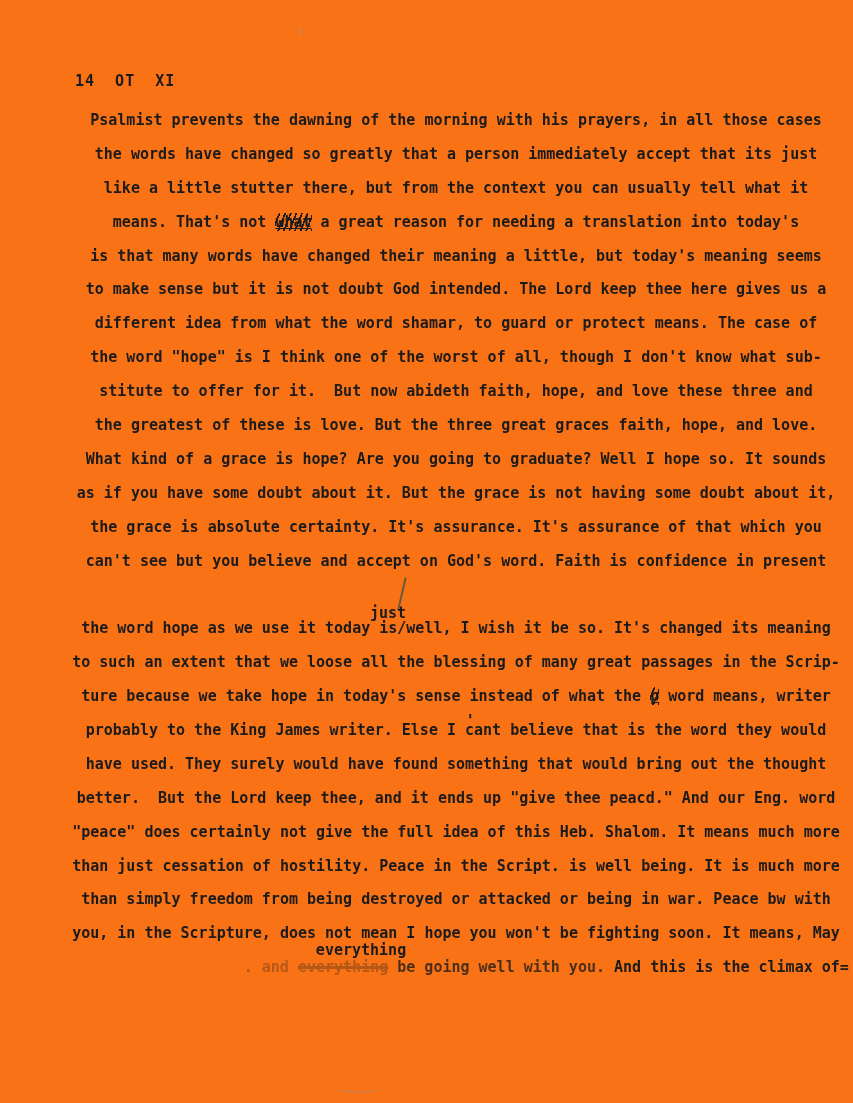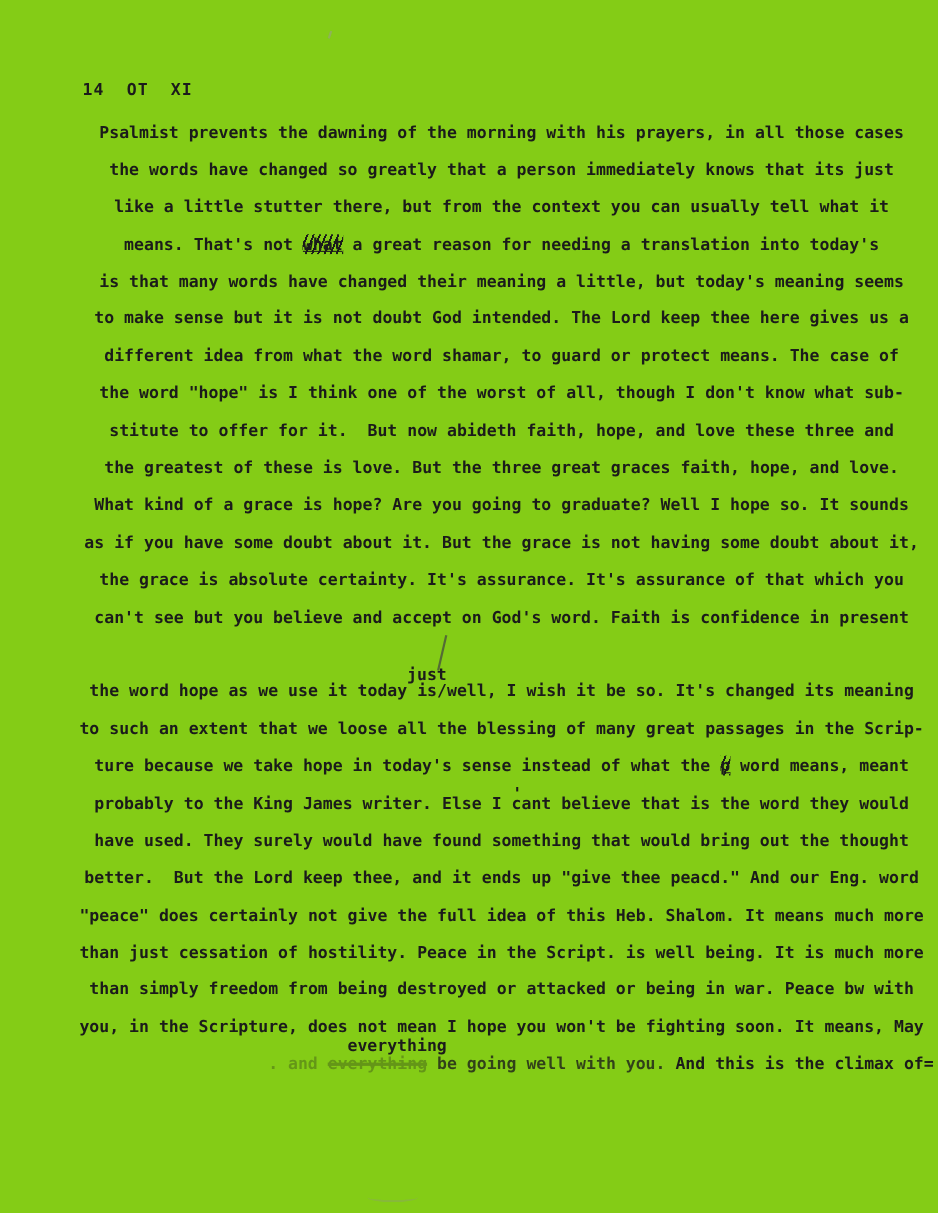--- a/index.html
+++ b/index.html
@@ -1,19 +1,19 @@
 <!DOCTYPE html>
 <html><head>
 <meta charset="utf-8">
 <style>
   html,body { margin:0; padding:0; background:#ffffff; }
   .page {
     position:relative;
     width:853px; height:1103px;
-    background:#84cc16;
+    background:#f97316;
     overflow:hidden;
     font-family:"DejaVu Sans Mono","Liberation Mono",monospace;
     font-weight:700;
     color:#1b1b1b;
     font-size:15px;
   }
   .header {
     position:absolute; left:75px; top:72px;
     white-space:pre; letter-spacing:1px;
   }
@@ -56,37 +56,37 @@
   }
 </style>
 </head>
 <body>
 
 <div class="page">
   <div class="artifact stray-mark"></div>
   <div class="header">14  OT  XI</div>
   <div class="typed-body" id="typed-body">
       <div class="line"><span>Psalmist prevents the dawning of the morning with his prayers, in all those cases</span></div>
-      <div class="line"><span>the words have changed so greatly that a person immediately knows that its just</span></div>
+      <div class="line"><span>the words have changed so greatly that a person immediately accept that its just</span></div>
       <div class="line"><span>like a little stutter there, but from the context you can usually tell what it</span></div>
       <div class="line"><span>means. That's not </span><span class="struck">what</span><span> a great reason for needing a translation into today's</span></div>
       <div class="line"><span>is that many words have changed their meaning a little, but today's meaning seems</span></div>
       <div class="line"><span>to make sense but it is not doubt God intended. The Lord keep thee here gives us a</span></div>
       <div class="line"><span>different idea from what the word shamar, to guard or protect means. The case of</span></div>
       <div class="line"><span>the word "hope" is I think one of the worst of all, though I don't know what sub-</span></div>
       <div class="line"><span>stitute to offer for it.  But now abideth faith, hope, and love these three and</span></div>
       <div class="line"><span>the greatest of these is love. But the three great graces faith, hope, and love.</span></div>
       <div class="line"><span>What kind of a grace is hope? Are you going to graduate? Well I hope so. It sounds</span></div>
       <div class="line"><span>as if you have some doubt about it. But the grace is not having some doubt about it,</span></div>
       <div class="line"><span>the grace is absolute certainty. It's assurance. It's assurance of that which you</span></div>
       <div class="line"><span>can't see but you believe and accept on God's word. Faith is confidence in present</span></div>
       <div class="line"><div class="mark pencil-slash" style="left: 37.4ch;"></div></div>
       <div class="line"><span>the word hope as we use it today is/well, I wish it be so. It's changed its meaning</span><span class="insert above" style="left: 34ch;">just</span></div>
       <div class="line"><span>to such an extent that we loose all the blessing of many great passages in the Scrip-</span></div>
-      <div class="line"><span>ture because we take hope in today's sense instead of what the </span><span class="struck">p</span><span> word means, meant</span></div>
+      <div class="line"><span>ture because we take hope in today's sense instead of what the </span><span class="struck">p</span><span> word means, writer</span></div>
       <div class="line"><span>probably to the King James writer. Else I cant believe that is the word they would</span><span class="insert above" style="left: 44.6ch; top: -9px;">'</span></div>
       <div class="line"><span>have used. They surely would have found something that would bring out the thought</span></div>
       <div class="line"><span>better.  But the Lord keep thee, and it ends up "give thee peacd." And our Eng. word</span></div>
       <div class="line"><span>"peace" does certainly not give the full idea of this Heb. Shalom. It means much more</span></div>
       <div class="line"><span>than just cessation of hostility. Peace in the Script. is well being. It is much more</span></div>
       <div class="line"><span>than simply freedom from being destroyed or attacked or being in war. Peace bw with</span></div>
       <div class="line"><span>you, in the Scripture, does not mean I hope you won't be fighting soon. It means, May</span><span class="insert below" style="left: 28ch;">everything</span></div>
       <div class="line" style="padding-left: 20ch;"><span class="faint">. </span><span class="faint">and </span><span class="faint struck-line">everything</span><span class="worn"> be going well with you. </span><span>And this is the climax of=</span></div>
     </div>
   <div class="artifact bottom-smudge"></div>

